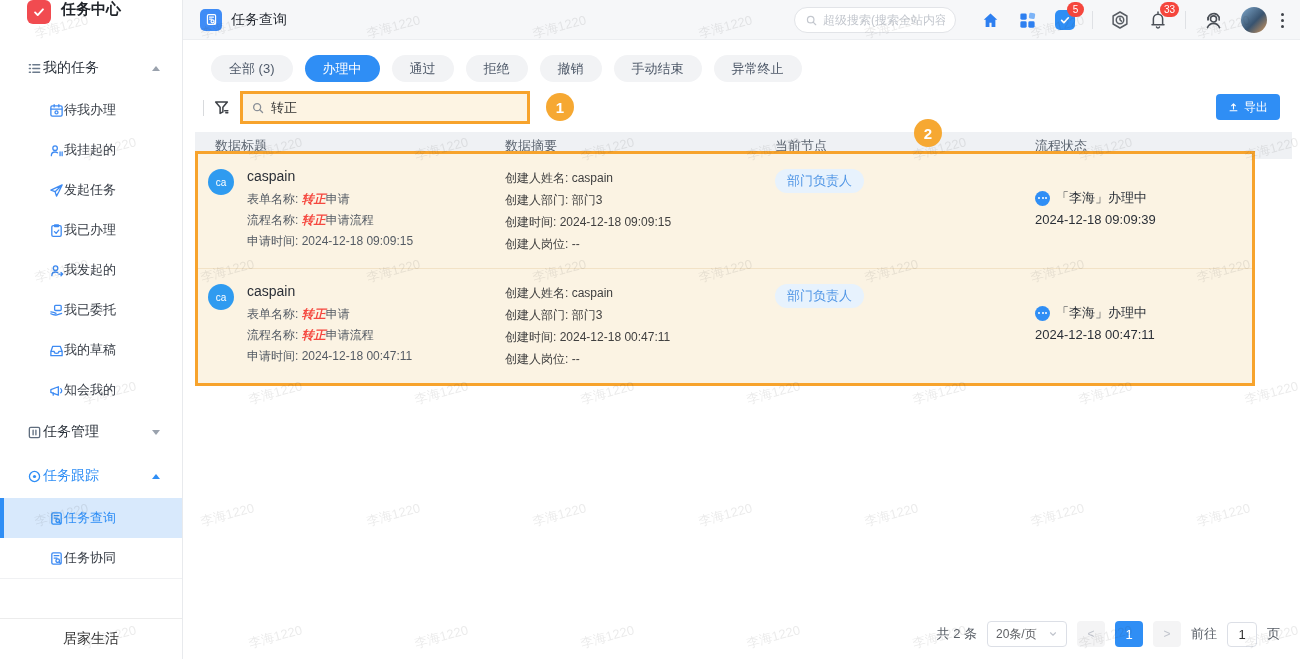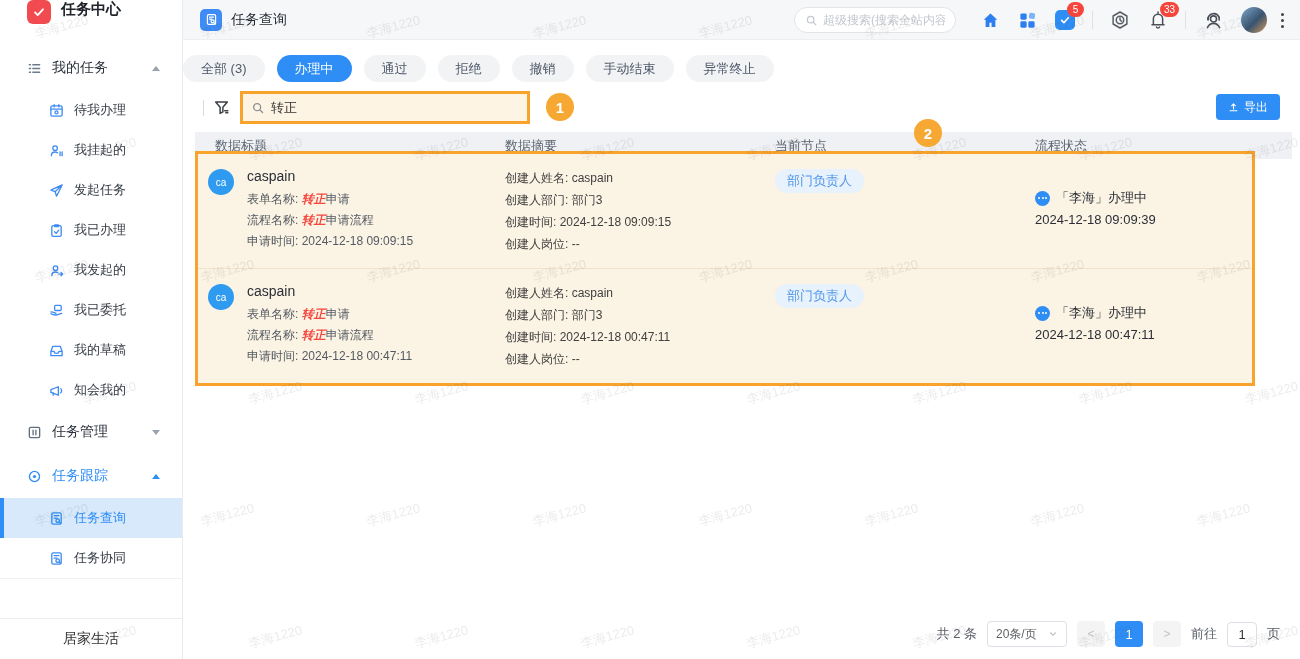--- a/index.html
+++ b/index.html
@@ -9,48 +9,48 @@
   .app{display:flex;width:100%;height:100%}
   .sidebar{width:183px;flex:none;background:#fff;border-right:1px solid #e8eaed;position:relative}
   .rightcol{flex:1;display:flex;flex-direction:column;min-width:0}
   .topbar{height:40px;flex:none;background:#f6f7f9;border-bottom:1px solid #eceef1;display:flex;align-items:center;position:relative}
   .main{flex:1;position:relative;background:#fff}
   
   .logo-row{height:46px;display:flex;align-items:flex-start;padding-left:27px}
   .logo-badge{width:24px;height:24px;border-radius:6px;background:#f14b50;display:flex;align-items:center;justify-content:center;flex:none}
   .logo-title{margin-left:10px;font-size:15px;font-weight:bold;color:#21252b}
   .sgroup{height:44px;display:flex;align-items:center;padding:0 22px 0 27px;font-size:14px;color:#2b323b;cursor:pointer}
-  .sgroup .glabel{margin-left:10px;flex:1}
+  .sgroup .glabel{margin-left:1px;flex:1}
   .sgroup.blue,.sgroup.blue .glabel{color:#2f8ef5}
   .tri-up{width:0;height:0;border-left:4px solid transparent;border-right:4px solid transparent;border-bottom:5px solid #9aa2ad}
   .tri-down{width:0;height:0;border-left:4px solid transparent;border-right:4px solid transparent;border-top:5px solid #9aa2ad}
   .sgroup.blue .tri-up{border-bottom-color:#2f8ef5}
   .sitem{height:40px;display:flex;align-items:center;padding-left:49px;font-size:13px;color:#363c45;cursor:pointer}
-  .sitem .ilabel{margin-left:10px}
+  .sitem .ilabel{}
   .sitem.active{background:#d8e9fc;color:#2f8ef5;position:relative}
   .sitem.active::before{content:"";position:absolute;left:0;top:0;bottom:0;width:4px;background:#2f8ef5}
   .submenu{border-bottom:1px solid #f0f1f3}
   .side-footer{position:absolute;left:0;right:0;bottom:0;height:41px;border-top:1px solid #ececec;display:flex;align-items:center;justify-content:center;font-size:14px;color:#333;background:#fff}
   
   .page-tab{display:flex;align-items:center;padding-left:17px}
   .page-tab-icon{width:22px;height:22px;border-radius:5px;background:#3f8cf6;display:flex;align-items:center;justify-content:center;flex:none}
   .page-tab-label{margin-left:9px;font-size:14px;color:#262b33}
   .topbar-right{position:absolute;right:10px;top:0;height:40px;display:flex;align-items:center}
   .gsearch{width:162px;height:26px;border:1px solid #e2e4e8;border-radius:13px;background:#fff;display:flex;align-items:center;padding:0 10px;margin-right:16px}
   .gsearch input{border:none;outline:none;background:transparent;font-size:12px;width:100%;margin-left:5px;color:#333}
   .gsearch input::placeholder{color:#c3c7ce}
   .tbicon{position:relative;margin:0 9px;display:flex;align-items:center;justify-content:center;cursor:pointer}
   .check-sq{width:20px;height:20px;border-radius:5px;background:#2f8ef5;display:flex;align-items:center;justify-content:center}
   .badge{position:absolute;top:-8px;left:12px;min-width:17px;height:15px;border-radius:8px;background:#f5463d;color:#fff;font-size:10px;line-height:15px;text-align:center;padding:0 4px}
   .vdiv{width:1px;height:18px;background:#dfe1e5;margin:0 8px}
   .avatar-img{width:26px;height:26px;border-radius:50%;background:linear-gradient(135deg,#7fa8cc 0%,#38536f 55%,#d7995b 100%);margin:0 8px;flex:none}
   .kebab{display:flex;flex-direction:column;align-items:center;margin:0 6px;cursor:pointer}
   .kebab i{width:3px;height:3px;border-radius:50%;background:#3f434a;margin:1.5px 0}
   
-  .pills{position:absolute;left:0;top:15px;display:flex;gap:12px}
+  .pills{position:absolute;left:28px;top:15px;display:flex;gap:12px}
   .pill{height:27px;padding:0 18px;border-radius:14px;background:#f2f3f5;color:#4e5969;font-size:13px;display:flex;align-items:center;cursor:pointer}
   .pill.active{background:#2f8ef5;color:#fff}
   
   .toolbar{position:absolute;left:0;right:0;top:50px;height:36px}
   .tb-div{position:absolute;left:20px;top:10px;width:1px;height:16px;background:#d8dadd}
   .funnel{position:absolute;left:30px;top:9px}
   .q-input{position:absolute;left:57px;top:1px;width:290px;height:33px;border:3px solid #f7a32c;background:#fdf4e3;display:flex;align-items:center;padding:0 8px}
   .q-input input{border:none;outline:none;background:transparent;font-size:13px;color:#333;margin-left:6px;width:100%}
   .marker{width:28px;height:28px;border-radius:50%;background:#f6a832;color:#fff;font-size:15px;font-weight:bold;display:flex;align-items:center;justify-content:center;z-index:60}
   .marker1{position:absolute;left:363px;top:3px}

